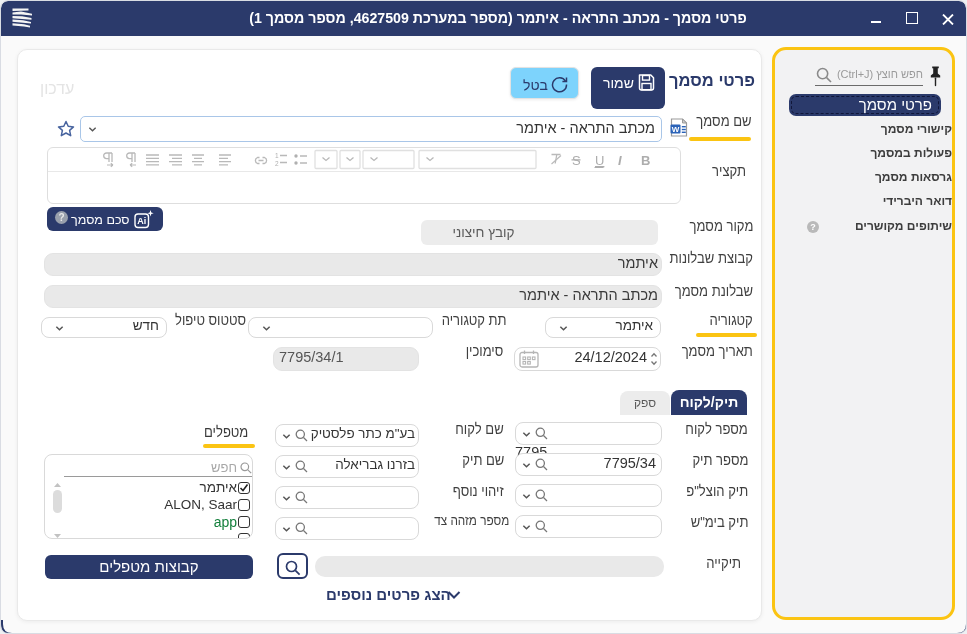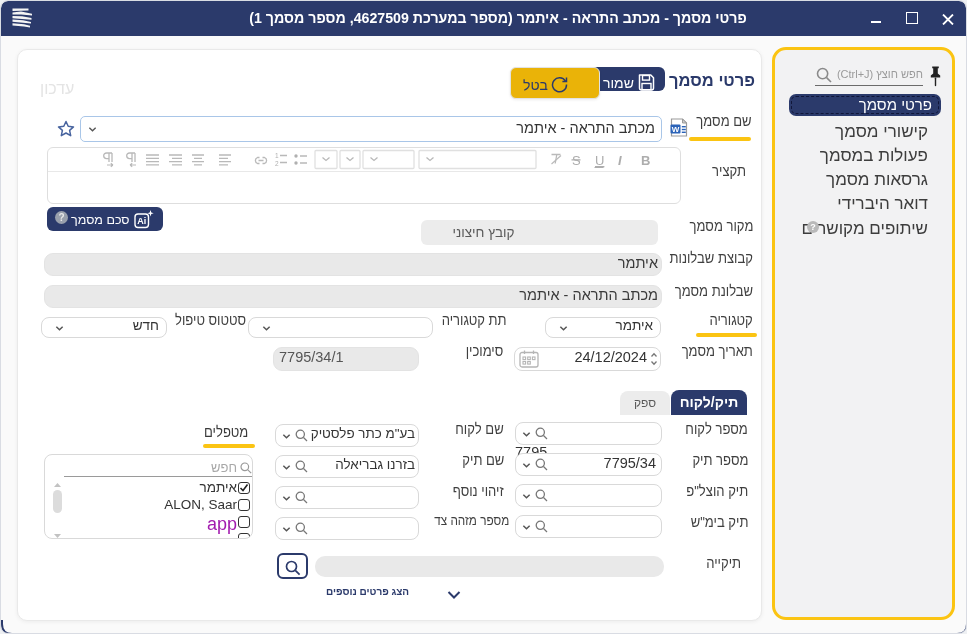--- a/index.html
+++ b/index.html
@@ -12,21 +12,21 @@
   .titlebar { position:absolute; left:0; top:0; width:100%; height:35px; background:#2b3a6b; border-radius:7px 7px 0 0; }
   .title-text { position:absolute; top:0; left:27px; width:940px; height:36px; line-height:35px;
     text-align:center; color:#fff; font-size:14.2px; font-weight:bold; direction:rtl; }
   .win-btn { position:absolute; color:#fff; font-size:14px; }
   
   .card { position:absolute; left:16px; top:48px; width:745px; height:572px; background:#fff;
           border:1px solid #e9e9e9; border-radius:10px; box-shadow:0 1px 4px rgba(0,0,0,.06); }
   
   .sidebar { position:absolute; left:771px; top:46px; width:183px; height:573px; background:#f2f2f3;
              border:3px solid #fbc412; border-radius:14px; }
-  .menu-item { position:absolute; right:24px; color:#3d3d3d; font-size:17px; white-space:nowrap; }
+  .menu-item { position:absolute; right:0; color:#3d3d3d; font-size:12px; white-space:nowrap;font-weight:bold; }
   .pill { position:absolute; left:14px; top:44px; width:152px; height:22px; background:#2b3a6b; border-radius:7px;
           outline:1px dashed #11173a; outline-offset:-3px; }
   .pill span { position:absolute; right:9px; top:0; line-height:22px; color:#fff; font-size:15px; }
   
   .lbl { position:absolute; color:#3f3f3f; font-size:15px; white-space:nowrap; transform:scaleX(0.87); transform-origin:100% 50%; }
   .inp { position:absolute; background:#fff; border:1px solid #d9d9d9; border-radius:8px; }
   .inp-dis { position:absolute; background:#e9e9e9; border:1px solid #e3e3e3; border-radius:9px; }
   .val { position:absolute; color:#333; font-size:14.5px; white-space:nowrap; }
   .chev { position:absolute; width:9px; height:9px; }
   .yellow-ul { position:absolute; height:4px; background:#fbc412; border-radius:2px; }
@@ -49,29 +49,29 @@
     <div class="title-text">פרטי מסמך - מכתב התראה - איתמר (מספר במערכת 4627509, מספר מסמך 1)</div>
     <div class="win-btn" style="left:870px;top:13px;width:10px;border-bottom:2px solid #fff;height:9px"></div>
     <div class="win-btn" style="left:905px;top:11px;width:12px;height:12px;border:1.6px solid #fff"></div>
     <svg class="win-btn" style="left:941px;top:13px" width="12" height="11" viewBox="0 0 12 11">
       <path d="M1 0.5 L11 10.5 M11 0.5 L1 10.5" stroke="#fff" stroke-width="1.8" fill="none"></path>
     </svg>
   </div>
   <div class="card">
 
     <div class="abs" style="right:6px;top:21px;font-size:16.5px;font-weight:bold;color:#2b3a6b">פרטי מסמך</div>
-    <div class="navy-btn" style="left:573px;top:17px;width:74px;height:24px">
+    <div class="navy-btn" style="left:573px;top:17px;width:74px;height:42px">
       <svg style="position:absolute;left:46px;top:7px" width="18" height="17" viewBox="0 0 18 17">
         <path d="M2.5 1 L13.8 1 L16.5 3.7 L16.5 14 Q16.5 16 14.5 16 L4.5 16 Q2.5 16 2.5 14 Z" fill="none" stroke="#fff" stroke-width="1.5" stroke-linejoin="round"></path>
         <rect x="5.5" y="1.5" width="7" height="4.6" fill="none" stroke="#fff" stroke-width="1.4"></rect>
         <rect x="5" y="9.5" width="9" height="6.2" fill="none" stroke="#fff" stroke-width="1.4"></rect>
       </svg>
       <span style="position:absolute;left:12px;top:8px;font-size:14px">שמור</span>
     </div>
-    <div class="abs" style="left:492px;top:17px;width:90px;height:32px;background:#eab308;border:1px solid #e2e2e2;border-radius:6px;box-shadow:0 1px 3px rgba(0,0,0,.08)">
+    <div class="abs" style="left:492px;top:17px;width:69px;height:32px;background:#7dd3fc;border:1px solid #e2e2e2;border-radius:6px;box-shadow:0 1px 3px rgba(0,0,0,.08)">
       <svg style="position:absolute;left:40px;top:8px" width="17" height="17" viewBox="0 0 17 17">
         <path d="M14.5 5.2 A7 7 0 1 0 15.5 8.5" fill="none" stroke="#2b3a6b" stroke-width="1.5"></path>
         <path d="M15.5 1.5 L15.5 5.6 L11.4 5.6" fill="none" stroke="#2b3a6b" stroke-width="1.5"></path>
       </svg>
       <span style="position:absolute;left:12px;top:9px;font-size:14px;color:#2b3a6b">בטל</span>
     </div>
     <div class="abs" style="left:22px;top:30px;font-size:16px;color:#e4e4e4">עדכון</div>
 
     <div class="lbl" style="right:9px;top:62px">שם מסמך</div>
     <div class="yellow-ul" style="left:671px;top:87px;width:62px"></div>
@@ -322,42 +322,43 @@
 
       <div class="abs" style="left:193px;top:27px;width:12px;height:12px;border:1.4px solid #333;border-radius:3px">
         <svg style="position:absolute;left:0px;top:0px" width="10" height="10" viewBox="0 0 10 10">
             <path d="M1.5 5 L4 7.5 L8.5 1.5" fill="none" stroke="#222" stroke-width="1.6"></path>
           </svg>
       </div>
       <div class="abs" style="left:20px;top:25px;width:172px;text-align:right;color:#333;font-size:13.5px">איתמר</div>
       <div class="abs" style="left:193px;top:44px;width:12px;height:12px;border:1.4px solid #333;border-radius:3px"></div>
       <div class="abs" style="left:20px;top:42px;width:172px;text-align:right;color:#333;font-size:13.5px">ALON, Saar</div>
       <div class="abs" style="left:193px;top:61px;width:12px;height:12px;border:1.4px solid #333;border-radius:3px"></div>
-      <div class="abs" style="left:20px;top:59px;width:172px;text-align:right;color:#a21caf;font-size:18px">app</div>
+      <div class="abs" style="left:20px;top:59px;width:172px;text-align:right;color:#15803d;font-size:14px">app</div>
       <div class="abs" style="left:193px;top:78px;width:12px;height:12px;border:1.4px solid #333;border-radius:3px"></div>
 
       <svg style="position:absolute;left:8px;top:27px" width="9" height="6" viewBox="0 0 9 6">
           <path d="M1 5 L4.5 1 L8 5" fill="#c2c2c2"></path>
         </svg>
       <div class="abs" style="left:8px;top:35px;width:9px;height:23px;background:#dcdcdc;border-radius:5px"></div>
       <svg style="position:absolute;left:8px;top:78px" width="9" height="6" viewBox="0 0 9 6">
           <path d="M1 1 L4.5 5 L8 1" fill="#c2c2c2"></path>
         </svg>
     </div>
+    <div class="navy-btn" style="left:27px;top:505px;width:208px;height:24px;font-size:15px;text-align:center;line-height:24px">קבוצות מטפלים</div>
 
     <div class="lbl" style="right:20px;top:504px">תיקייה</div>
     <div class="abs" style="left:259px;top:503px;width:31px;height:26px;background:#fff;border:2px solid #2b3a6b;border-radius:6px">
       <svg style="position:absolute;left:6px;top:5px" width="16" height="16" viewBox="0 0 16 16">
         <circle cx="6.5" cy="6.5" r="5" fill="none" stroke="#2b3a6b" stroke-width="1.7"></circle>
         <line x1="10.3" y1="10.3" x2="14.6" y2="14.6" stroke="#2b3a6b" stroke-width="1.7"></line>
       </svg>
     </div>
     <div class="abs" style="left:297px;top:506px;width:349px;height:21px;background:#e9e9e9;border-radius:10px"></div>
 
-    <div class="abs" style="left:308px;top:536px;font-size:10px;font-weight:bold;color:#2b3a6b">הצג פרטים נוספים</div>
+    <div class="abs" style="left:308px;top:536px;font-size:15px;font-weight:bold;color:#2b3a6b">הצג פרטים נוספים</div>
     <svg style="position:absolute;left:429px;top:540px" width="14" height="10" viewBox="0 0 14 10">
       <path d="M1.5 2 L7 7.5 L12.5 2" fill="none" stroke="#2b3a6b" stroke-width="2"></path>
     </svg>
   </div>
   <div class="sidebar">
 
     <svg style="position:absolute;left:154px;top:16px" width="13" height="22" viewBox="0 0 13 22">
       <g fill="#222">
         <path d="M3.2 0.5 L9.8 0.5 L9.8 2.2 L8.8 2.2 L8.8 7.6 L11.2 9.4 L11.2 11.6 L1.8 11.6 L1.8 9.4 L4.2 7.6 L4.2 2.2 L3.2 2.2 Z"></path>
         <rect x="5.8" y="11.6" width="1.4" height="8.6" rx="0.7"></rect>

